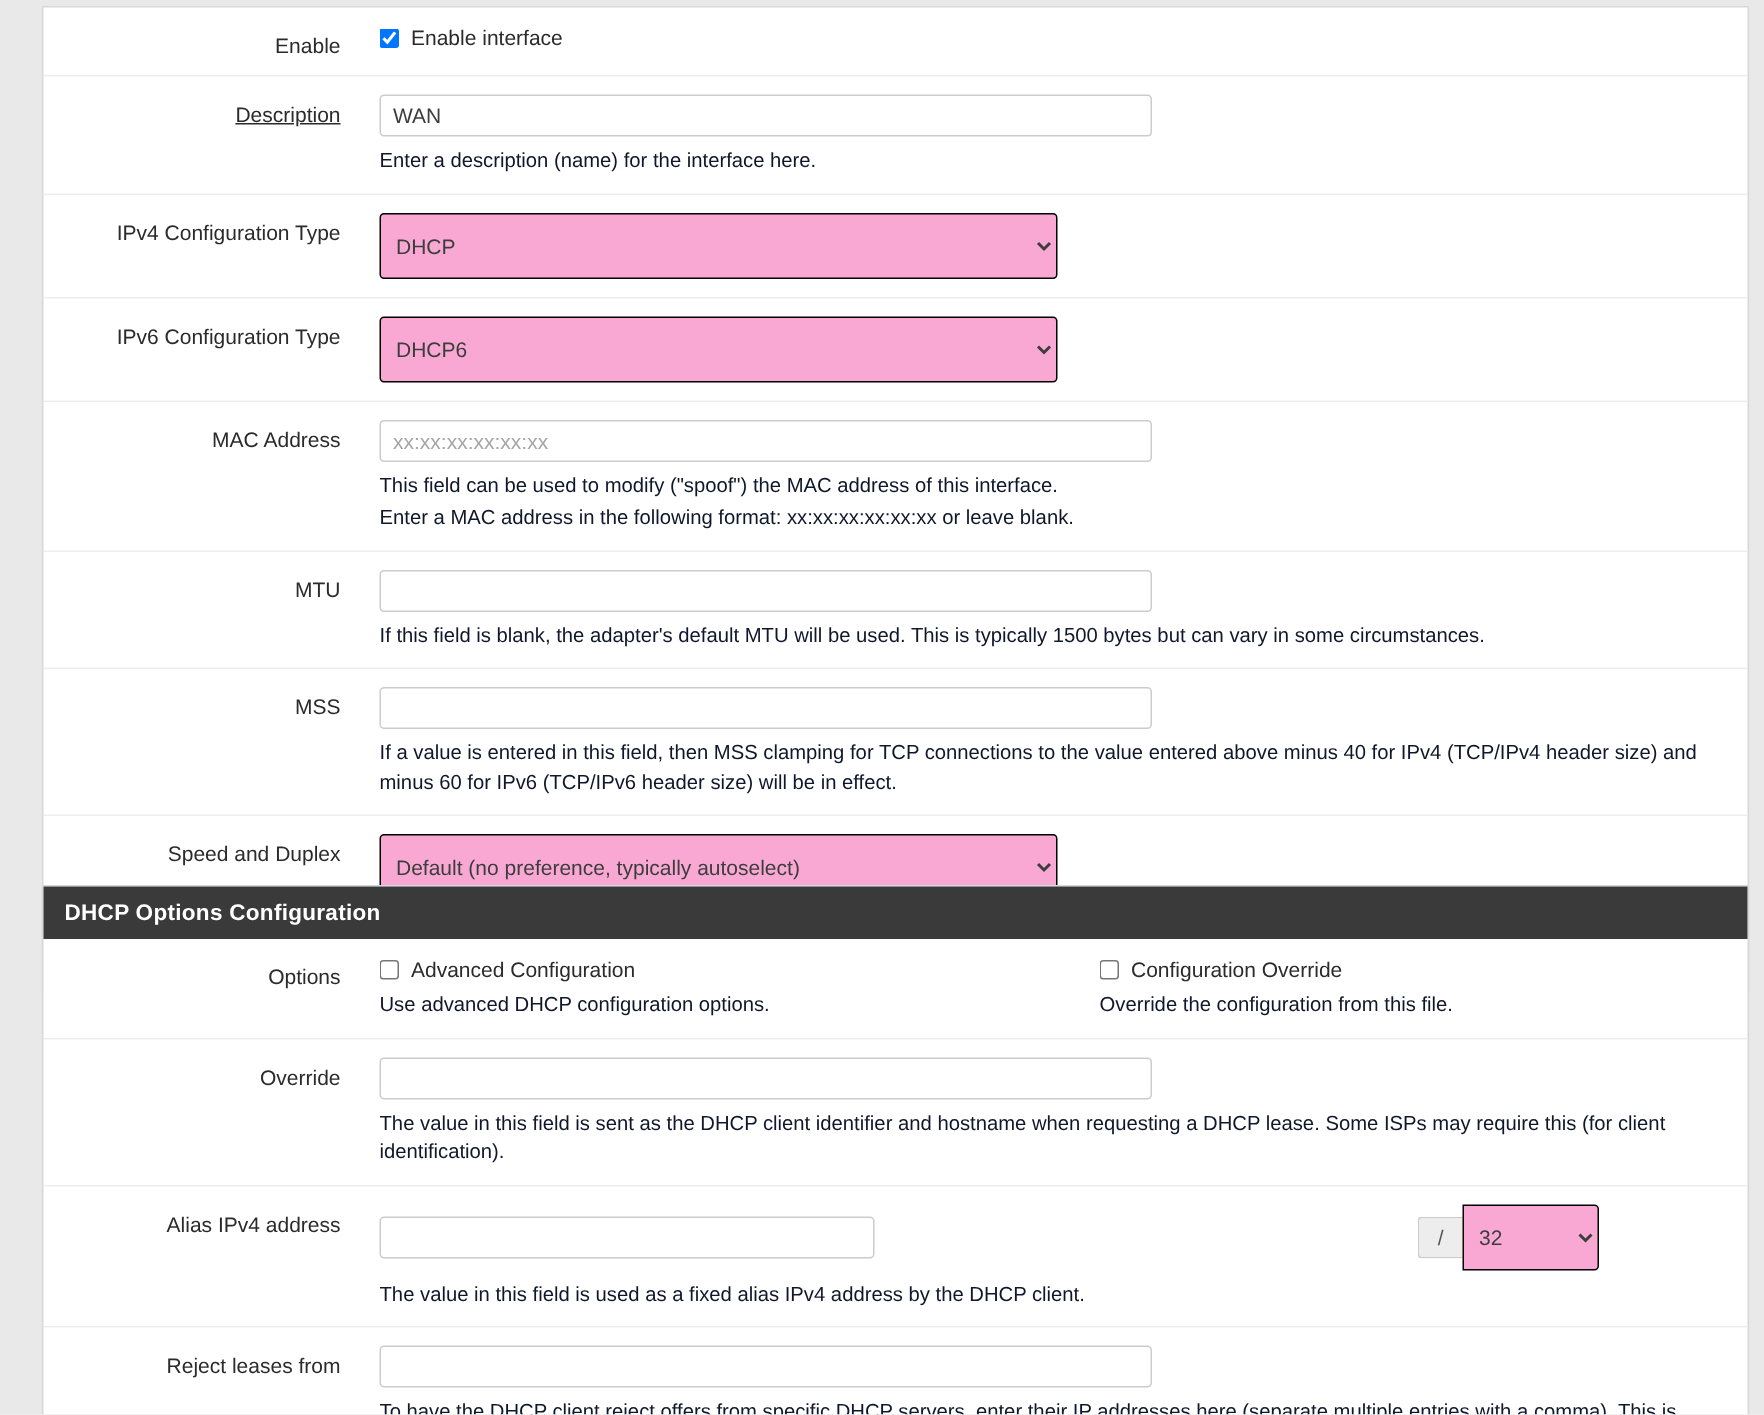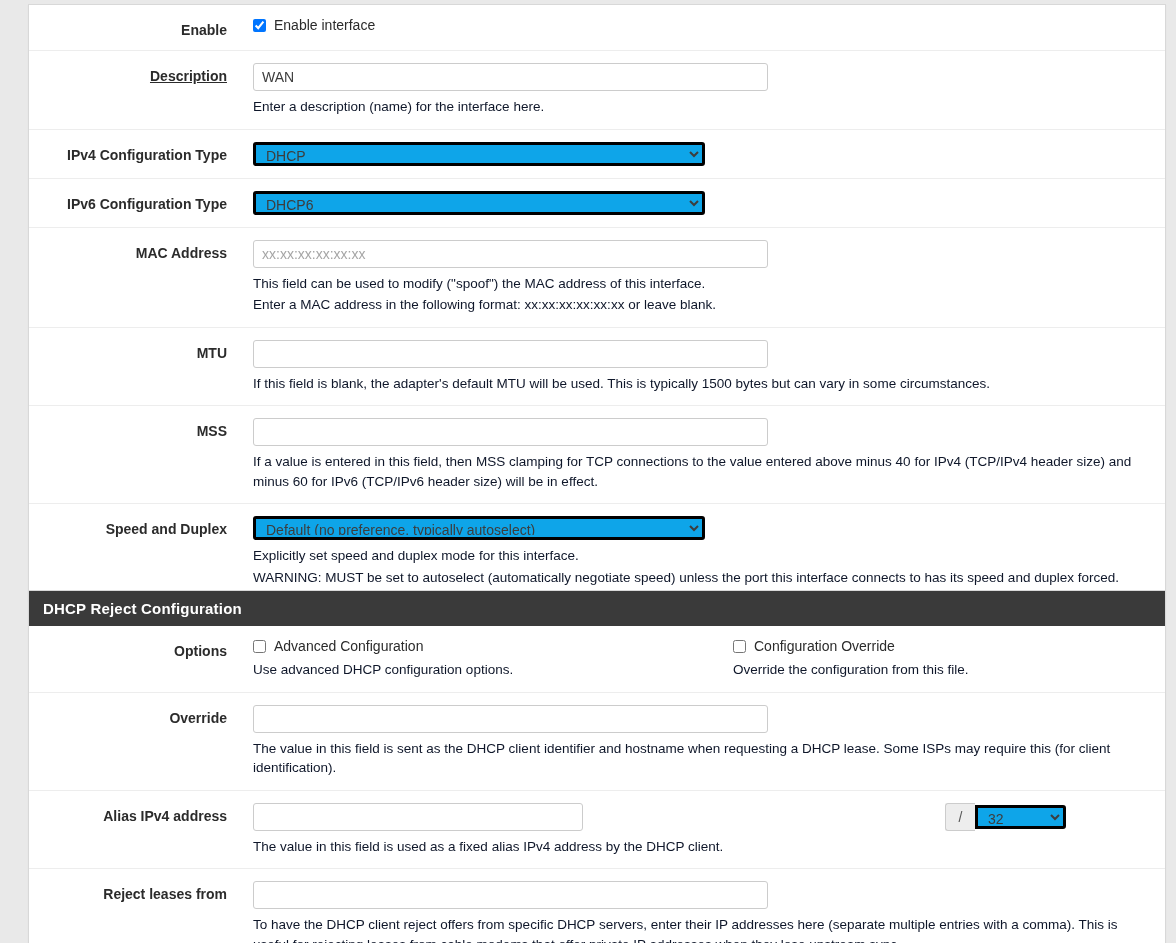--- a/index.html
+++ b/index.html
@@ -37,21 +37,21 @@
     display: flex;
     border-bottom: 1px solid #ededed;
     padding: 12px 0 12px 0;
     align-items: flex-start;
   }
   .row:last-child { border-bottom: none; }
   .label {
     width: 198px;
     flex: 0 0 198px;
     text-align: right;
-    font-weight: bold;
+    font-weight: normal;
     font-size: 14px;
     padding-top: 5px;
     padding-right: 0;
     color: #2b2b2b;
   }
   .label.link {
     text-decoration: underline;
     cursor: pointer;
   }
   .field {
@@ -70,26 +70,26 @@
     border-radius: 3px;
     background: #fff;
     outline: none;
   }
   input[type="text"]::placeholder { color: #a6a6a6; }
   .w450 { width: 515px; }
   select {
     font-family: "Liberation Sans", sans-serif;
     font-size: 14px;
     color: #3d3d3d;
-    height: 24px;
+    height: 44px;
     box-sizing: border-box;
     padding: 2px 6px;
-    border: 3px solid #000000;
+    border: 1px solid #000000;
     border-radius: 3px;
-    background: #0ea5e9;
+    background: #f9a8d4;
     width: 452px;
   }
   .help {
     color: #0f172a;
     font-size: 13.5px;
     line-height: 1.45;
     margin-top: 6px;
     max-width: 900px;
   }
   .cb-row {
@@ -206,21 +206,21 @@
         <select>
           <option>Default (no preference, typically autoselect)</option>
         </select>
         <div class="help">Explicitly set speed and duplex mode for this interface.</div>
         <div class="help" style="margin-top:2px">WARNING: MUST be set to autoselect (automatically negotiate speed) unless the port this interface connects to has its speed and duplex forced.</div>
       </div>
     </div>
   </div>
 
   <div class="panel panel2">
-    <div class="panel-heading">DHCP Reject Configuration</div>
+    <div class="panel-heading">DHCP Options Configuration</div>
 
     <div class="row">
       <div class="label">Options</div>
       <div class="field">
         <div class="opt-cols">
           <div class="opt-col">
             <div class="cb-row">
               <input type="checkbox" style="">
               <span class="cb-label">Advanced Configuration</span>
             </div>

